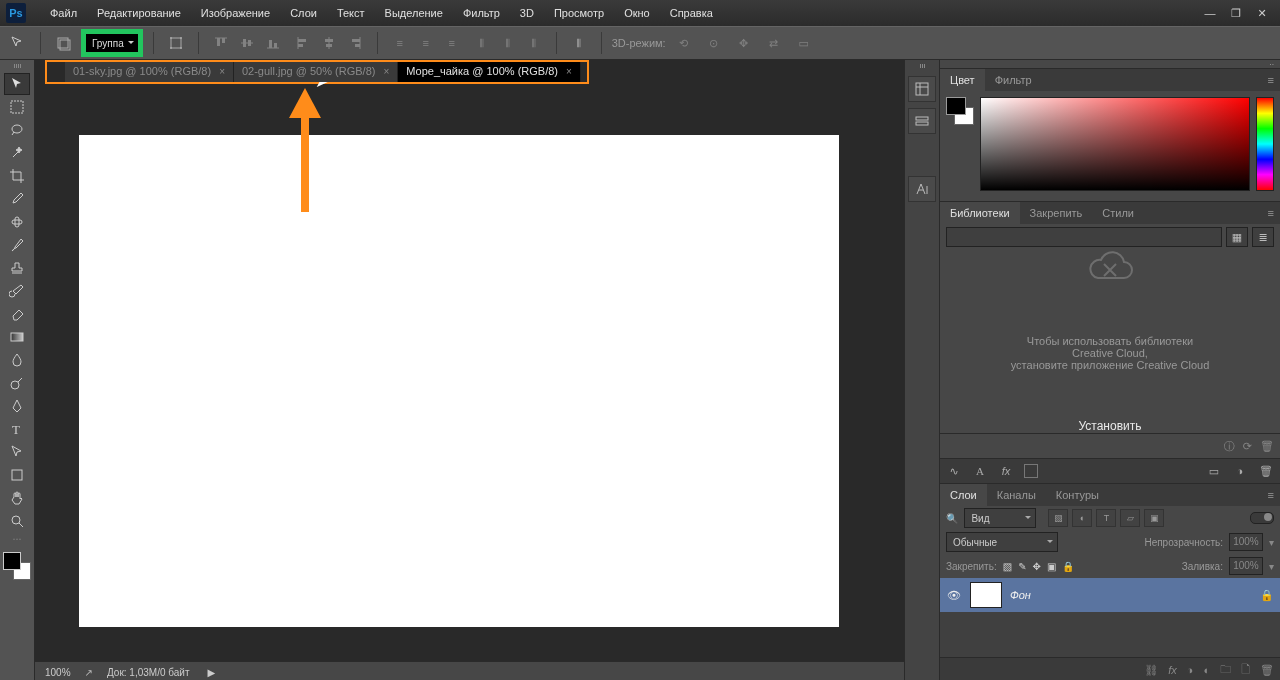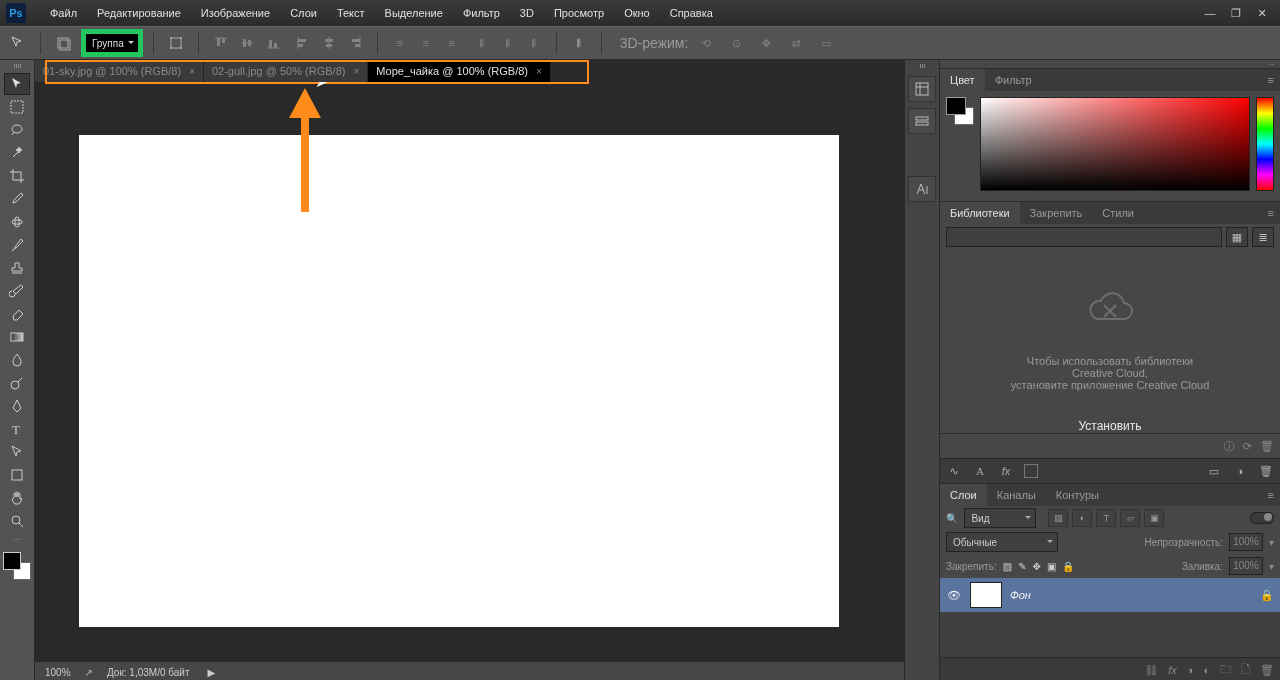--- a/index.html
+++ b/index.html
@@ -11,33 +11,33 @@
 .winbtns{margin-left:auto;display:flex;gap:2px}
 .winbtns div{width:24px;height:16px;display:flex;align-items:center;justify-content:center;color:#ccc}
 .optionsbar{height:32px;background:#535353;border-top:1px solid #646464;border-bottom:1px solid #2a2a2a;display:flex;align-items:center;padding:0 6px;gap:6px}
 .optbtn{width:24px;height:22px;display:flex;align-items:center;justify-content:center;color:#aaa;border-radius:2px}
 .optbtn svg{width:16px;height:16px}
 .sep{width:1px;height:22px;background:#3a3a3a;margin:0 4px}
 .groupdd{background:#000000;border:5px solid #22c55e;height:18px;padding:0 14px 0 6px;color:#ddd;display:flex;align-items:center;position:relative;font-size:10px}
 .groupdd::after{content:"";position:absolute;right:4px;top:7px;border:3px solid transparent;border-top-color:#ccc}
 .aligngrp{display:flex;gap:2px}
 .aligngrp .optbtn{opacity:.55}
-.three-d{color:#999;font-size:14px;margin-left:8px}
+.three-d{color:#999;font-size:11px;}
 .main{display:flex;height:622px}
 .toolbar{width:34px;background:#535353;border-right:1px solid #2a2a2a;display:flex;flex-direction:column;align-items:center;padding-top:4px;gap:1px}
 .toolbar .handle{width:26px;height:6px;display:flex;justify-content:center;gap:1px;margin-bottom:2px}
 .toolbar .handle i{width:1px;height:4px;background:#888}
 .tool{width:26px;height:22px;display:flex;align-items:center;justify-content:center;position:relative;color:#d0d0d0}
 .tool.active{background:#3a3a3a;border:1px solid #222;width:24px;height:20px}
 .tool svg{width:16px;height:16px}
 .colors{width:28px;height:28px;position:relative;margin-top:6px}
 .colors .fg{position:absolute;top:0;left:0;width:16px;height:16px;background:#000;border:1px solid #ccc;z-index:2}
 .colors .bg{position:absolute;bottom:0;right:0;width:16px;height:16px;background:#fff;border:1px solid #666;z-index:1}
 .docarea{flex:1;background:#292929;position:relative;display:flex;flex-direction:column}
-.doctabs{height:22px;display:flex;align-items:stretch;padding-left:0;position:relative}
+.doctabs{height:22px;display:flex;align-items:stretch;padding-left:30px;position:relative}
 .doctab{display:flex;align-items:center;padding:0 8px;background:#3a3a3a;color:#8a8a8a;font-size:11px;border-right:1px solid #222;cursor:default;gap:8px}
 .doctab.active{background:#000000;color:#e0e0e0}
 .doctab .x{color:#888;font-size:10px}
 .tab-highlight{position:absolute;border:2px solid #ff8c1a;pointer-events:none}
 .arrow-annot{position:absolute;pointer-events:none}
 .canvaswrap{flex:1;position:relative;overflow:hidden}
 .canvas{position:absolute;top:53px;left:44px;width:760px;height:492px;background:#fff}
 .statusbar{height:20px;background:#474747;border-top:1px solid #2a2a2a;display:flex;align-items:center;padding:0 10px;gap:14px;color:#ccc;font-size:10px}
 .statusbar .share{color:#bbb}
 .statusbar .caret{margin-left:4px}
@@ -56,21 +56,21 @@
 .colorpanel-body{height:98px;display:flex;padding:6px;gap:6px}
 .swatch-pair{width:28px;height:28px;position:relative}
 .swatch-pair .a{position:absolute;top:0;left:0;width:18px;height:16px;background:#000;border:1px solid #999;z-index:2}
 .swatch-pair .b{position:absolute;bottom:0;right:0;width:18px;height:16px;background:#fff;border:1px solid #666}
 .satval{flex:1;height:92px;background:linear-gradient(to top,#000,rgba(0,0,0,0)),linear-gradient(to right,#fff,#ff0000);border:1px solid #222}
 .huebar{width:16px;height:92px;background:linear-gradient(to bottom,#f00,#ff0,#0f0,#0ff,#00f,#f0f,#f00);border:1px solid #222}
 .libpanel-body{flex:1;display:flex;flex-direction:column}
 .libtop{height:26px;display:flex;align-items:center;padding:0 6px;gap:4px}
 .libdd{flex:1;height:18px;background:#3f3f3f;border:1px solid #222}
 .libviewbtn{width:20px;height:18px;border:1px solid #222;background:#3f3f3f;display:flex;align-items:center;justify-content:center;color:#bbb}
-.libcenter{flex:1;display:flex;flex-direction:column;align-items:center;justify-content:flex-end;gap:28px;color:#999;text-align:center;padding:0 20px}
+.libcenter{flex:1;display:flex;flex-direction:column;align-items:center;justify-content:space-between;gap:12px;color:#999;text-align:center;padding:0 20px}
 .cloud-icon{width:48px;height:36px;position:relative;opacity:.6}
 .cloud-icon svg{width:48px;height:36px}
 .liblink{color:#e8e8e8;font-size:12px}
 .libfoot{height:24px;border-top:1px solid #2a2a2a;display:flex;align-items:center;padding:0 6px;gap:8px;color:#888}
 .libfoot .spacer{flex:1}
 .fxrow{height:24px;background:#3a3a3a;display:flex;align-items:center;padding:0 6px;gap:10px;color:#aaa;border-top:1px solid #2a2a2a}
 .fxrow .it{width:16px;text-align:center;font-size:11px}
 .fxrow .sp{flex:1}
 .fxrow .sq{width:12px;height:12px;border:1px solid #777}
 .layerspanel-body{display:flex;flex-direction:column}

